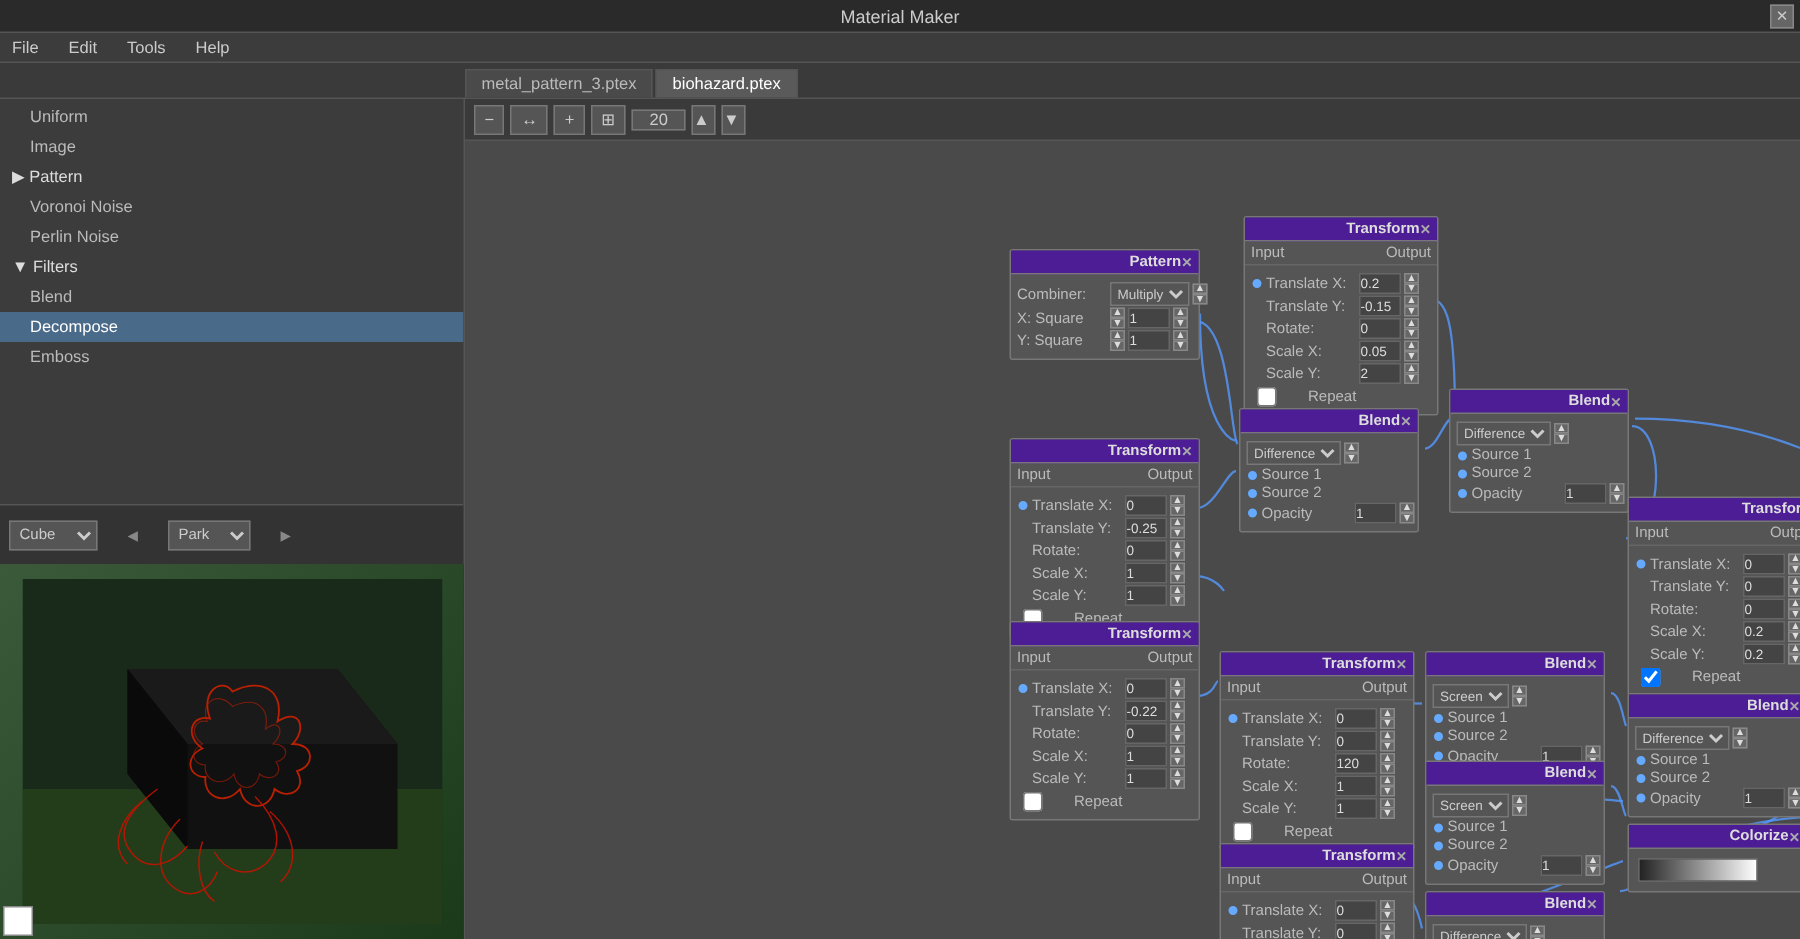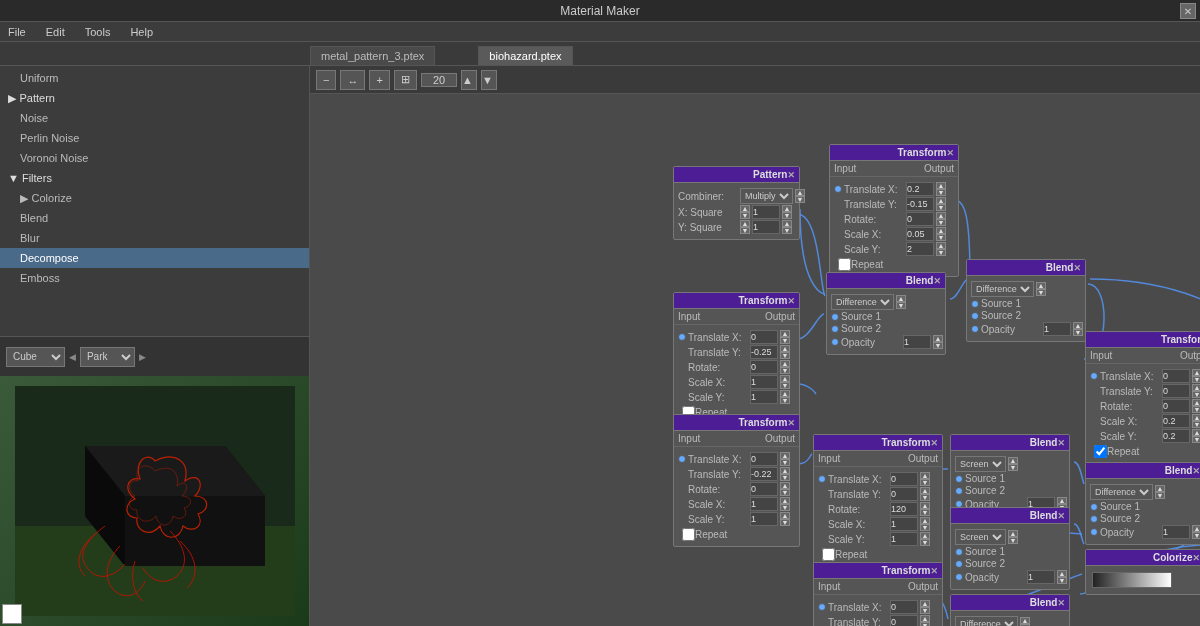--- a/index.html
+++ b/index.html
@@ -48,21 +48,20 @@
     }
     
     
     #tabbar {
       background: #3a3a3a;
       height: 24px;
       display: flex;
       align-items: flex-end;
       border-bottom: 1px solid #555;
       padding-left: 310px;
-      gap: 41px;
     }
     .tab {
       padding: 3px 10px;
       font-size: 11px;
       cursor: pointer;
       border: 1px solid #555;
       border-bottom: none;
       margin-right: 2px;
       background: #4a4a4a;
       color: #bbb;
@@ -105,21 +104,21 @@
     .sidebar-item.section { color: #ddd; font-weight: normal; }
     .sidebar-item.indented { padding-left: 20px; }
     
     #sidebar-controls {
       height: 40px;
       background: #333;
       border-top: 1px solid #555;
       display: flex;
       align-items: center;
       padding: 0 6px;
-      gap: 4px;
+      gap: 20px;
     }
     
     .dropdown-small {
       background: #555;
       border: 1px solid #777;
       color: #ccc;
       font-size: 10px;
       height: 20px;
       padding: 0 2px;
     }
@@ -262,21 +261,21 @@
       background: #666;
       border: 1px solid #888;
       font-size: 7px;
       display: flex; align-items: center; justify-content: center;
       cursor: pointer;
       line-height: 1;
     }
     .checkbox-row {
       display: flex;
       align-items: center;
-      gap: 0;
+      gap: 21px;
       padding: 1px 4px;
       font-size: 10px;
       color: #bbb;
     }
     
     
     #connections-svg {
       position: absolute;
       top: 0; left: 0;
       width: 100%; height: 100%;
@@ -310,28 +309,26 @@
 <div id="tabbar">
   <div class="tab">metal_pattern_3.ptex</div>
   <div class="tab active">biohazard.ptex</div>
 </div>
 
 <div id="main">
 
   <div id="sidebar">
     <div id="sidebar-top">
       <div class="sidebar-item indented">Uniform</div>
+      <div class="sidebar-item indented">Image</div>
       <div class="sidebar-item section">▶ Pattern</div>
-      <div class="sidebar-item indented">Noise</div>
+      <div class="sidebar-item indented">Voronoi Noise</div>
       <div class="sidebar-item indented">Perlin Noise</div>
-      <div class="sidebar-item indented">Voronoi Noise</div>
       <div class="sidebar-item section">▼ Filters</div>
-      <div class="sidebar-item indented">▶ Colorize</div>
       <div class="sidebar-item indented">Blend</div>
-      <div class="sidebar-item indented">Blur</div>
       <div class="sidebar-item indented selected">Decompose</div>
       <div class="sidebar-item indented">Emboss</div>
 
     </div>
 
     <div id="sidebar-controls">
       <select class="dropdown-small">
         <option>Cube</option>
         <option>Sphere</option>
         <option>Plane</option>

